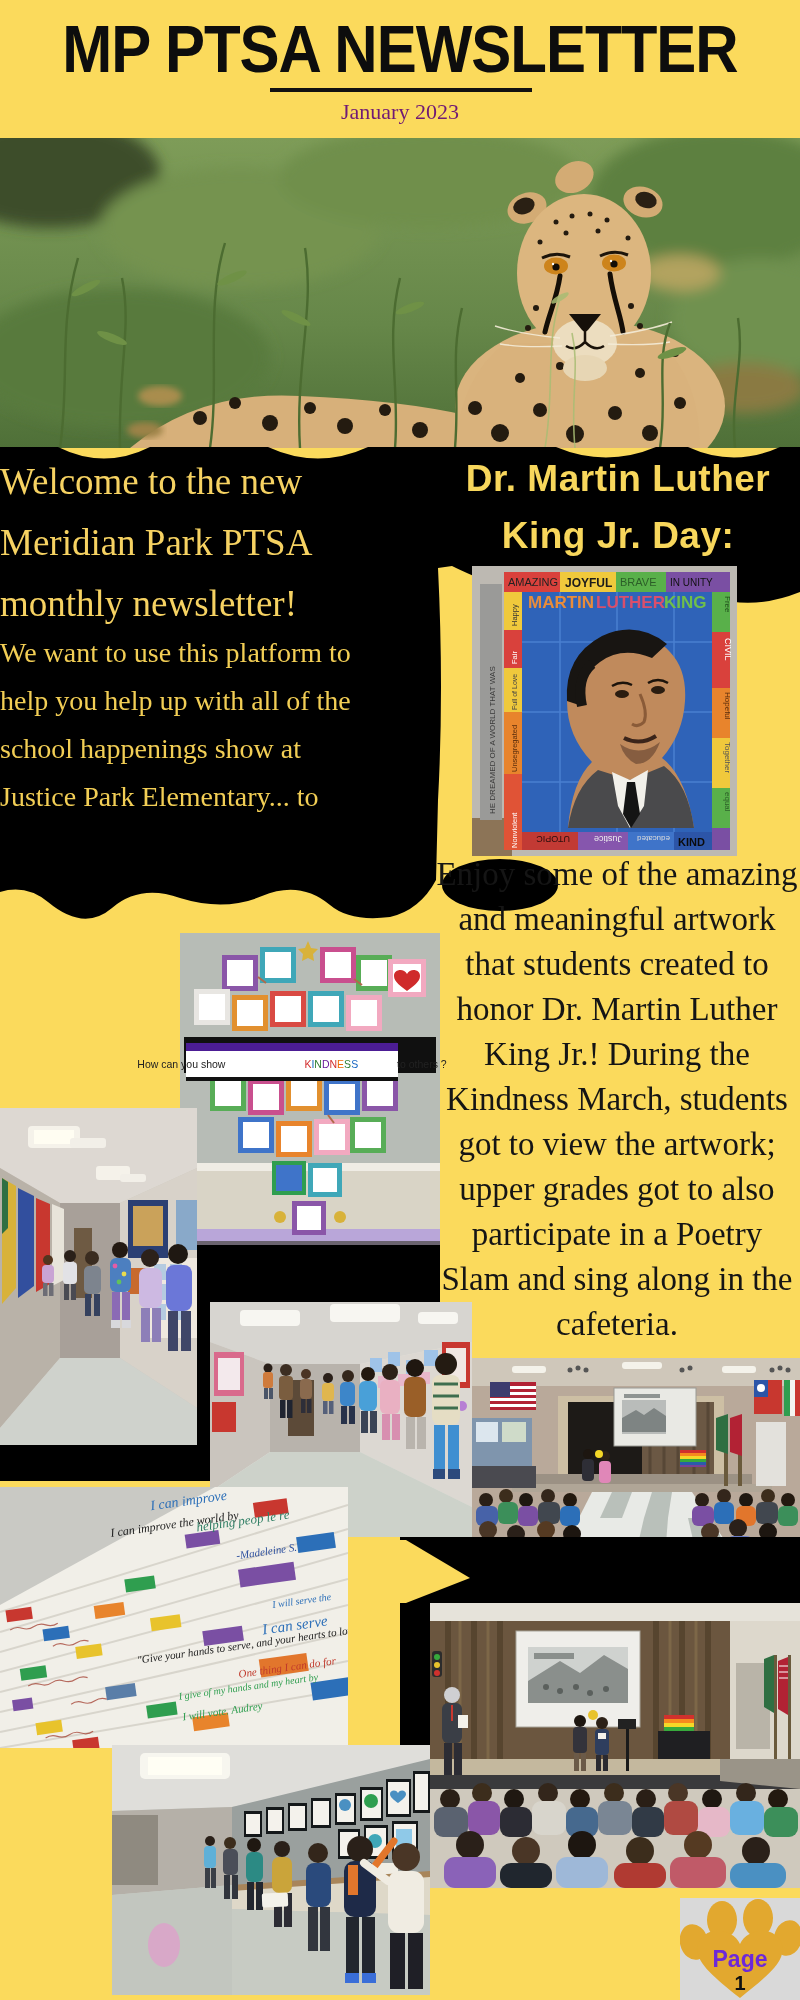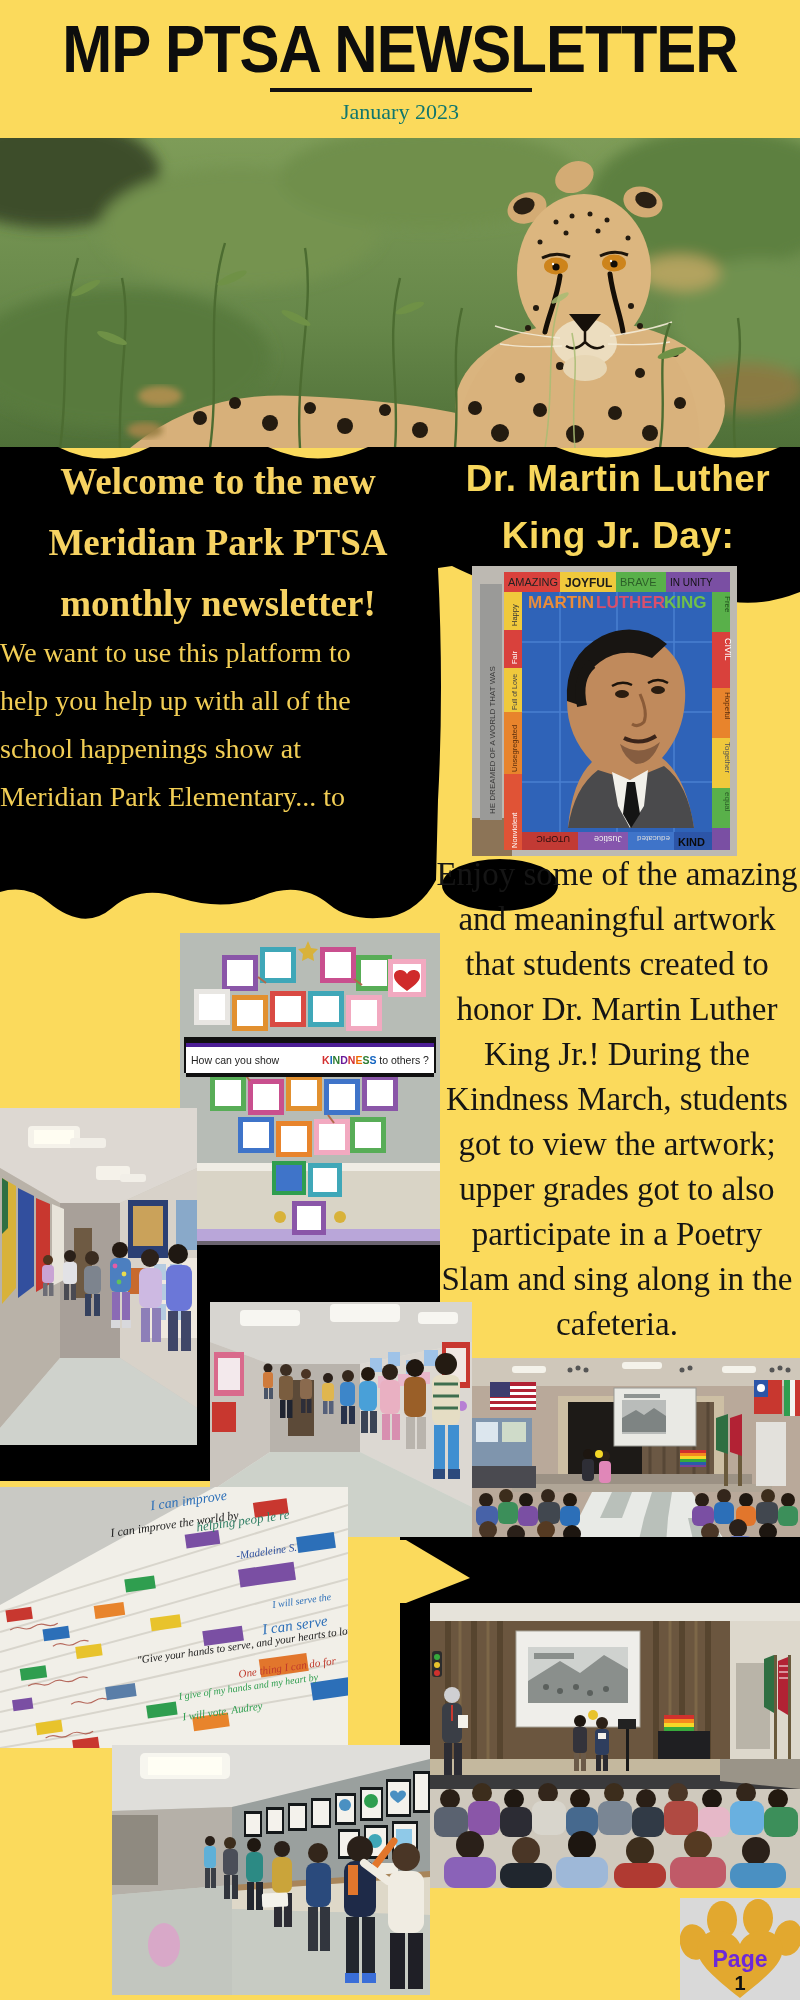--- a/index.html
+++ b/index.html
@@ -6,33 +6,33 @@
   .page{position:relative;width:800px;height:2000px;background:#FBDA5C;overflow:hidden;
         font-family:"Liberation Serif",serif;}
   .abs{position:absolute;}
   .ph{position:absolute;overflow:hidden;}
   svg{display:block;}
   
   .hd-title{left:0;top:10px;width:800px;text-align:center;color:#0d0d0d;
     font-family:"Liberation Sans",sans-serif;font-weight:800;font-size:60px;letter-spacing:-1px;
     transform:scaleY(1.12);transform-origin:top;}
   .hd-divider{left:270px;top:88px;width:262px;height:4px;background:#111;}
-  .hd-date{left:0;top:99px;width:800px;text-align:center;font-size:22px;color:#0f766e;}
+  .hd-date{left:0;top:99px;width:800px;text-align:center;font-size:22px;color:#701a75;}
   
-  .wl-head{left:0;top:451px;width:436px;text-align:center;color:#F6D262;font-size:37px;line-height:61px;font-weight:bold;}
+  .wl-head{left:0;top:451px;width:436px;color:#F6D262;font-size:37px;line-height:61px;}
   .wl-body{left:0;top:629px;width:436px;text-align:left;color:#F2CE55;font-size:28px;line-height:48px;}
   
   .mlk-head{left:436px;top:450px;width:364px;text-align:center;color:#F8D75C;
     font-family:Liberation Sans, sans-serif;font-weight:700;font-size:37px;line-height:57px;letter-spacing:.5px;}
   .mlk-body{left:424px;top:852px;width:386px;text-align:center;color:#151515;font-size:33px;line-height:45px;}
   
-  .ksign{left:186px;top:1043px;width:248px;height:26px;background:#fff;border-top:4px solid #4c1d95;
+  .ksign{left:186px;top:1043px;width:212px;height:26px;background:#fff;border-top:8px solid #4c1d95;
     border-bottom:4px solid #111;display:flex;align-items:center;justify-content:center;
-    font-family:"Liberation Sans",sans-serif;font-size:10.5px;color:#222;white-space:pre;}
-  .ksign b{font-weight:700;padding-left:40px;}
+    font-family:"Liberation Sans",sans-serif;font-size:10.5px;color:#222;white-space:pre;gap:36px;}
+  .ksign b{font-weight:400;padding-left:40px;}
   .k0{color:#d32f2f}.k1{color:#1565c0}.k2{color:#2e7d32}.k3{color:#6a1b9a}
   .k4{color:#d32f2f}.k5{color:#ef6c00}.k6{color:#2e7d32}.k7{color:#1565c0}
   
   .qline{position:absolute;font-style:italic;white-space:nowrap;transform:rotate(-8deg);}
   
   .pawbox{left:680px;top:1898px;width:120px;height:102px;background:#D9D9D9;}
   .pagelbl{left:694px;top:1946px;width:92px;text-align:center;color:#6d28d9;
     font-family:"Liberation Sans",sans-serif;font-weight:800;font-size:23px;}
   .pagenum{left:694px;top:1972px;width:92px;text-align:center;color:#111;
     font-family:"Liberation Sans",sans-serif;font-weight:800;font-size:20px;}
@@ -182,21 +182,21 @@
 
   <div class="abs wl-head">
     <div>Welcome to the new</div>
     <div>Meridian Park PTSA</div>
     <div>monthly newsletter!</div>
   </div>
   <div class="abs wl-body">
     <div>We want to use this platform to</div>
     <div>help you help up with all of the</div>
     <div>school happenings show at</div>
-    <div>Meridian Park Elementary... to</div>
+    <div>Justice Park Elementary... to</div>
   </div>
 
   <div class="abs mlk-head">
     <div>Dr. Martin Luther</div>
     <div>King Jr. Day:</div>
   </div>
 
   <div class="ph" style="left:472px;top:566px;width:267px;height:290px">
     <svg width="265" height="290" viewBox="0 0 265 290">
       <rect width="265" height="290" fill="#bdb9b2"></rect>

